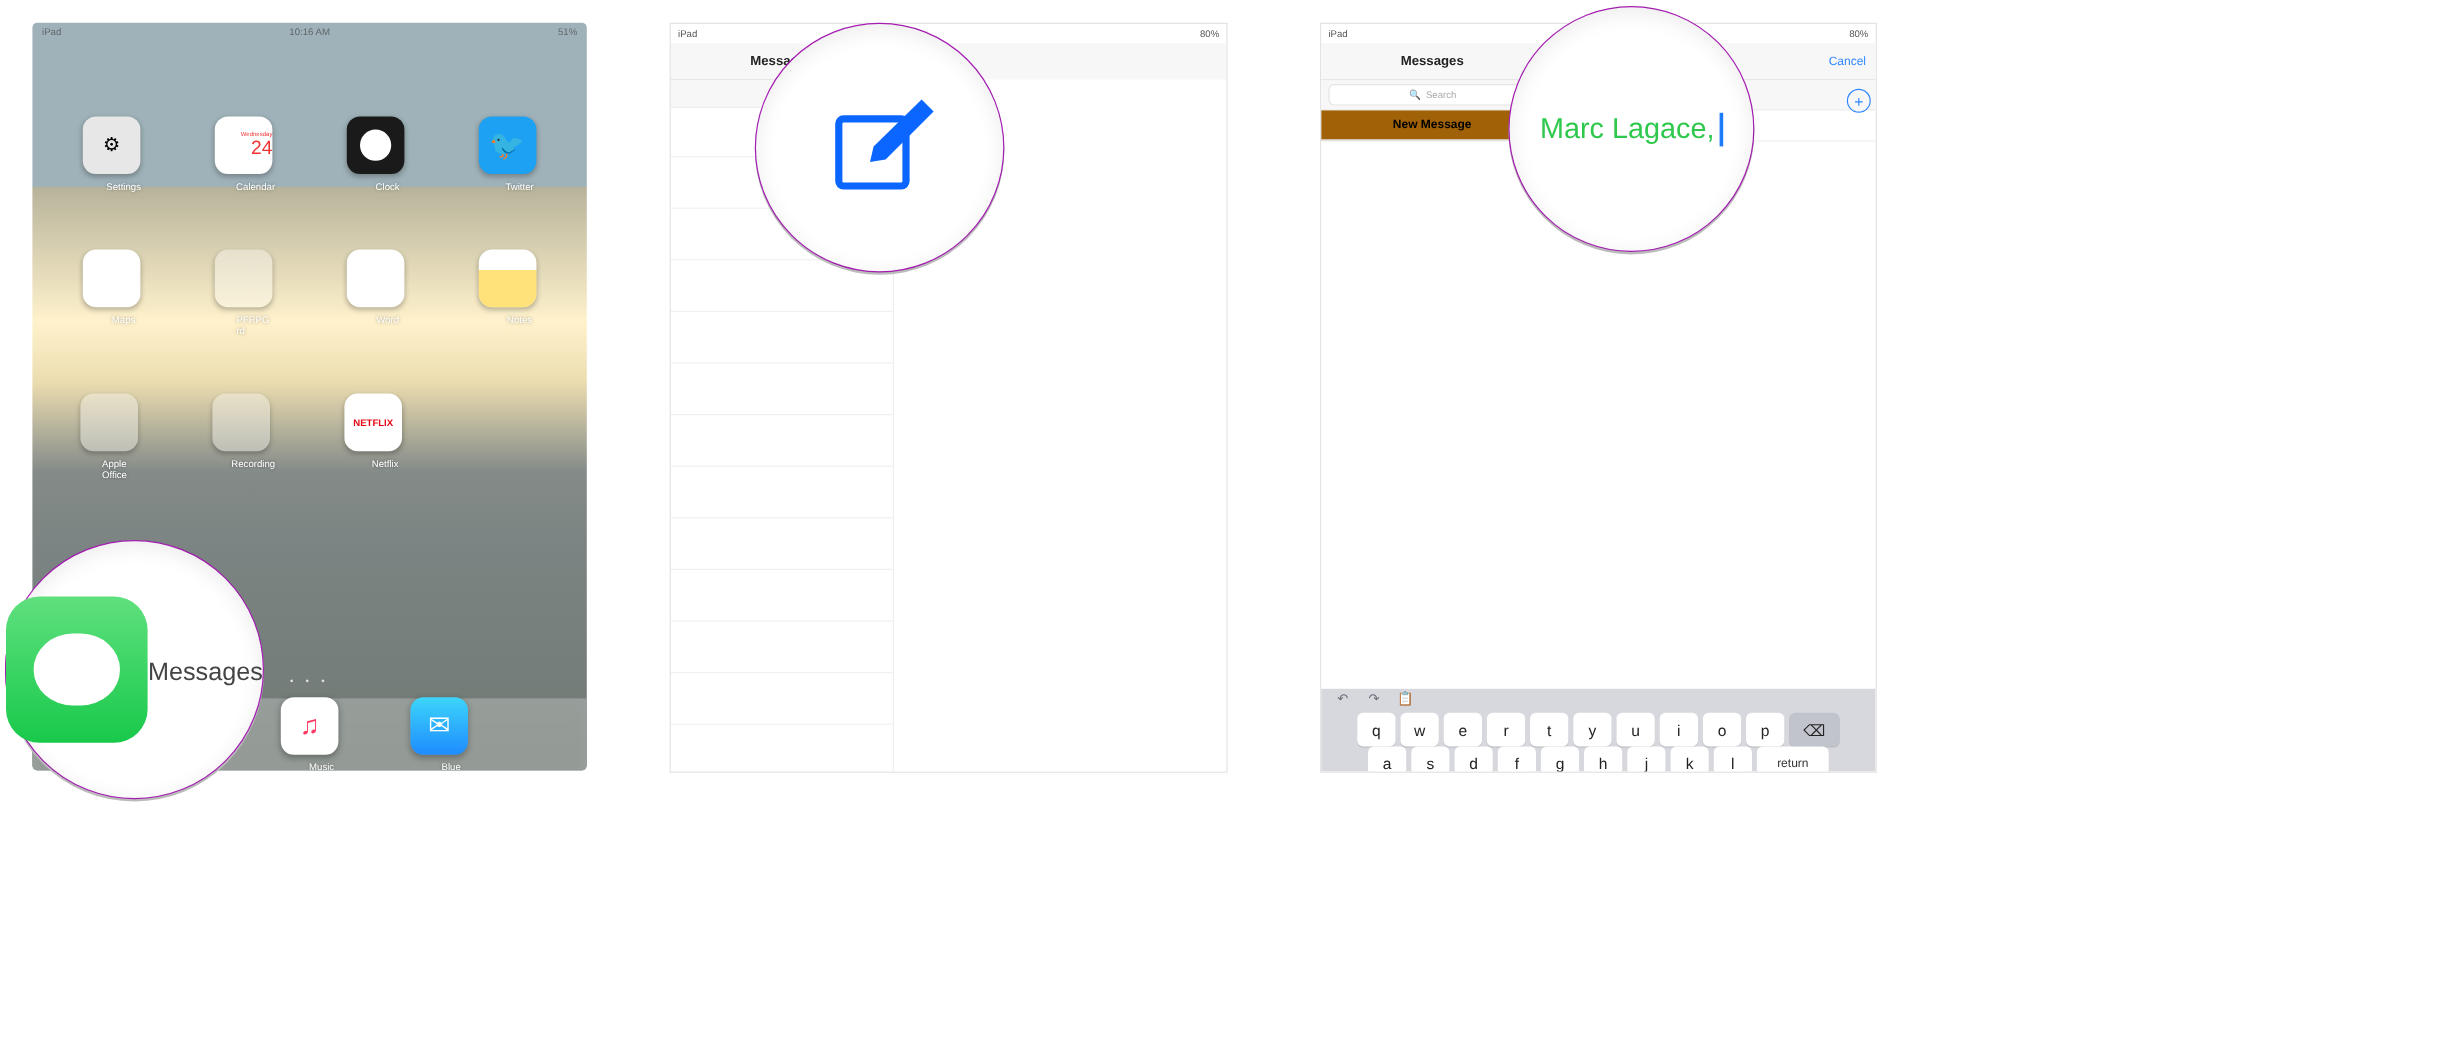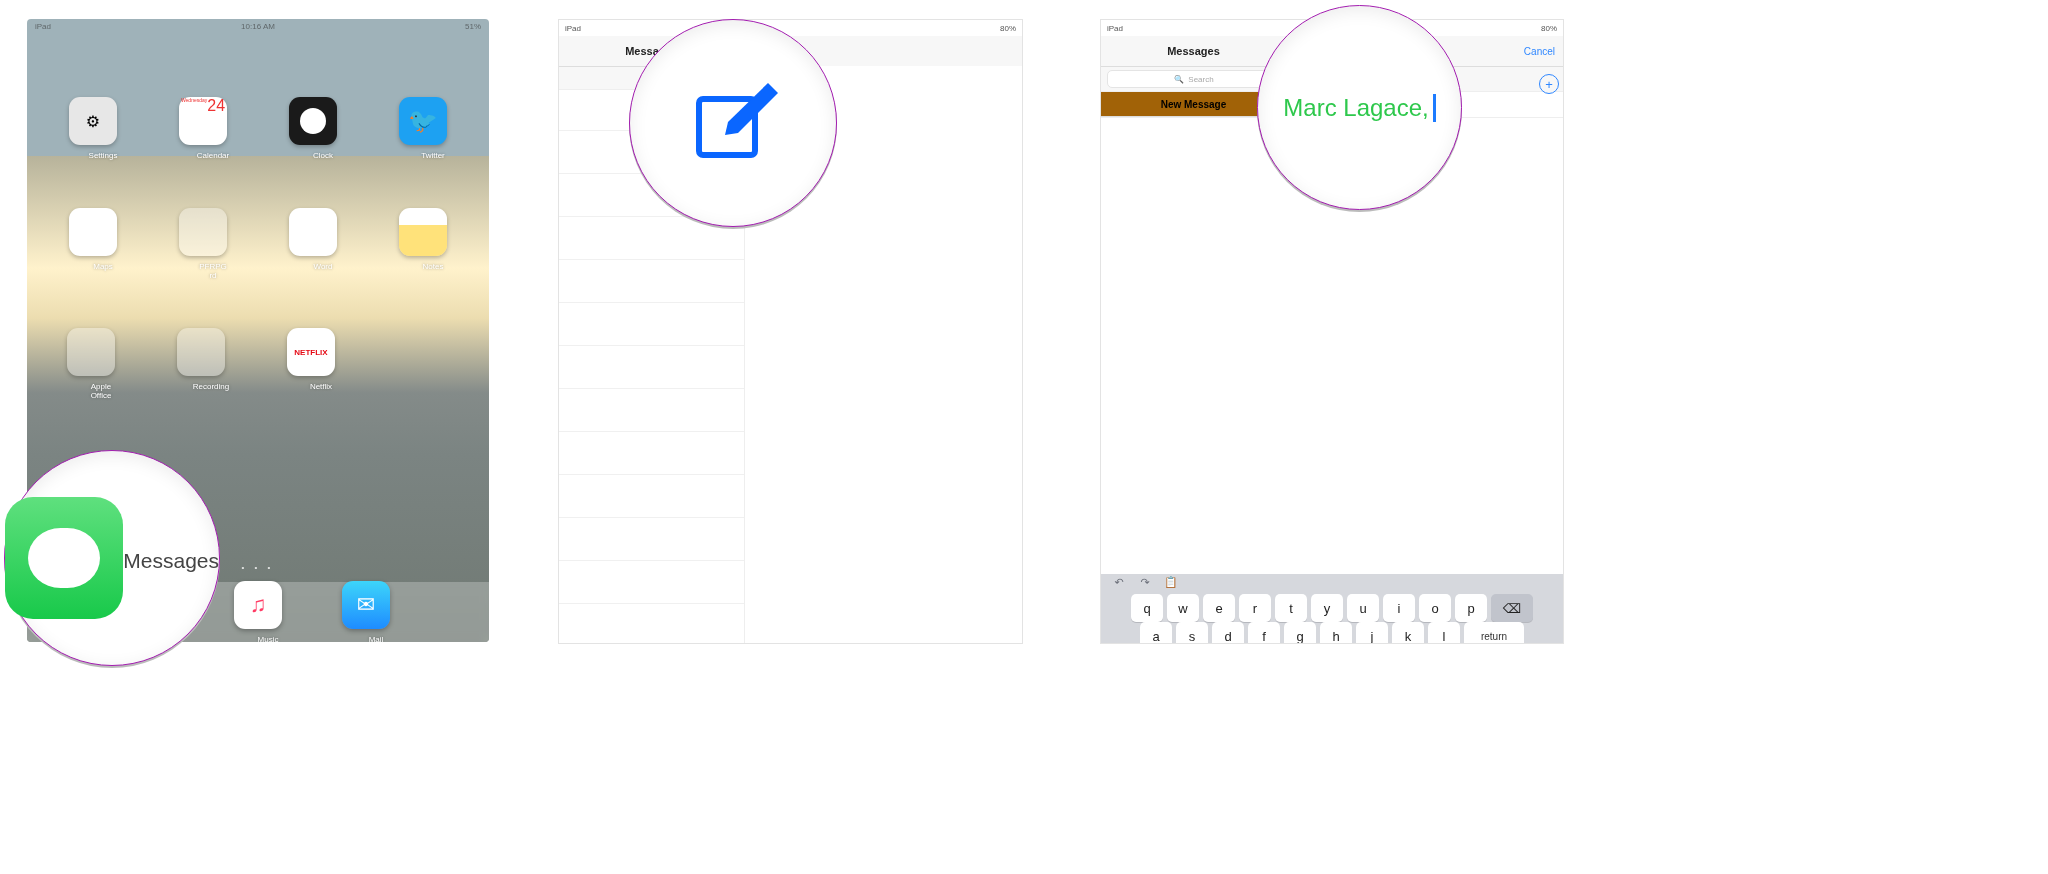--- a/index.html
+++ b/index.html
@@ -5,26 +5,26 @@
   html,body{margin:0;padding:0;background:#fff;font-family:-apple-system,Helvetica,Arial,sans-serif;}
   .canvas{position:relative;width:2048px;height:874px;overflow:hidden;background:#fff;}
   
   .s1{position:absolute;left:27px;top:19px;width:462px;height:623px;border-radius:4px;overflow:hidden;
     background:linear-gradient(to bottom,#9fb2b9 0%,#9fb2b9 22%,#b7b39b 22%,#fff2cc 40%,#ecddb0 48%,#848b89 60%,#7b8482 70%,#707973 100%);}
   .s1 .status{position:absolute;top:0;left:0;right:0;height:14px;display:flex;justify-content:space-between;align-items:center;padding:0 8px;font-size:8px;color:#333;opacity:.6;}
   .s1 .grid{position:absolute;top:78px;left:0;right:0;display:flex;flex-direction:column;gap:48px;}
   .s1 .row{display:flex;justify-content:center;gap:58px;align-items:flex-start;}
   .s1 .app{display:flex;flex-direction:column;align-items:center;width:52px;}
   .s1 .ico{width:48px;height:48px;border-radius:11px;background:#ddd;display:flex;align-items:center;justify-content:center;box-shadow:0 2px 4px rgba(0,0,0,.25);}
-  .s1 .lbl{font-size:8px;color:#fff;text-align:center;margin-top:6px;text-shadow:0 0 3px rgba(0,0,0,.4);margin-left:20px;}
+  .s1 .lbl{font-size:8px;color:#fff;margin-top:6px;text-shadow:0 0 3px rgba(0,0,0,.4);margin-left:20px;}
   .s1 .page-dots{position:absolute;left:0;right:0;bottom:70px;text-align:center;font-size:8px;color:#fff;letter-spacing:4px;opacity:.8;}
   .s1 .dock{position:absolute;left:0;right:0;bottom:0;height:60px;background:rgba(255,255,255,.25);backdrop-filter:blur(4px);display:flex;justify-content:center;gap:56px;align-items:center;}
   .s1 .dock .ico{box-shadow:0 2px 5px rgba(0,0,0,.3);}
   
-  .ico.set{background:#e7e7e7;} .ico.cal{background:#fff;color:#e33;font-weight:300;font-size:16px;display:flex;align-items:flex-start;justify-content:center;} .ico.cal small{font-size:5px;color:#e33;display:block;}
+  .ico.set{background:#e7e7e7;} .ico.cal{background:#fff;color:#e33;font-weight:300;font-size:16px;display:flex;flex-direction:column;align-items:flex-end;justify-content:center;} .ico.cal small{font-size:5px;color:#e33;display:block;}
   .ico.clk{background:#1a1a1a;} .ico.twt{background:#1da1f2;}
   .ico.map{background:#fff;} .ico.fldr{background:rgba(255,255,255,.35);} .ico.wrd{background:#fff;} .ico.not{background:linear-gradient(#fff 0 35%,#ffe27a 35%);} 
   .ico.red{background:#3a9cf2;} .ico.nflx{background:#fff;color:#e50914;font-weight:700;font-size:8px;}
   .ico.saf{background:linear-gradient(#e9f3ff,#cfe6ff);} .ico.mus{background:#fff;} .ico.mail{background:linear-gradient(#3dd5fa,#1e8cff);}
   
   .lens{position:absolute;border-radius:50%;background:#fff;border:1px solid #a21caf;box-shadow:0 2px 0 #bbb,inset 0 4px 18px rgba(0,0,0,.08);display:flex;align-items:center;justify-content:center;flex-direction:row;}
   
   .lens.msg{left:4px;top:450px;width:214px;height:214px;}
   .msg-tile{width:122px;height:122px;border-radius:28px;background:linear-gradient(#5fe07e,#18c94a);display:flex;align-items:center;justify-content:center;}
   .bubble{width:72px;height:60px;background:#fff;border-radius:50%/55%;position:relative;}
@@ -148,21 +148,21 @@
     <div class="app">
           <div class="ico saf"></div>
           <div class="lbl">Safari</div>
         </div>
     <div class="app">
           <div class="ico mus" style="color:#ff3b64;font-size:22px;">♫</div>
           <div class="lbl">Music</div>
         </div>
     <div class="app">
           <div class="ico mail" style="color:#fff;font-size:22px;">✉︎</div>
-          <div class="lbl">Mail</div>
+          <div class="lbl">Blue</div>
         </div>
   </div>
 </div>
 <div class="lens msg">
   <div class="msg-tile">
         <div class="bubble"></div>
       </div>
   <div class="msg-label">Messages</div>
 </div>
 

